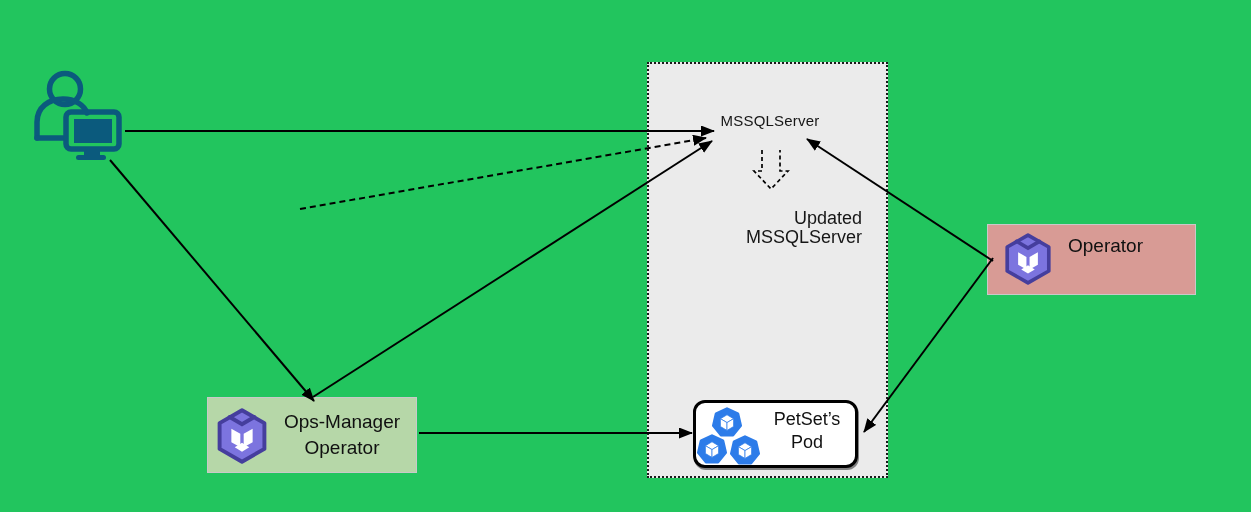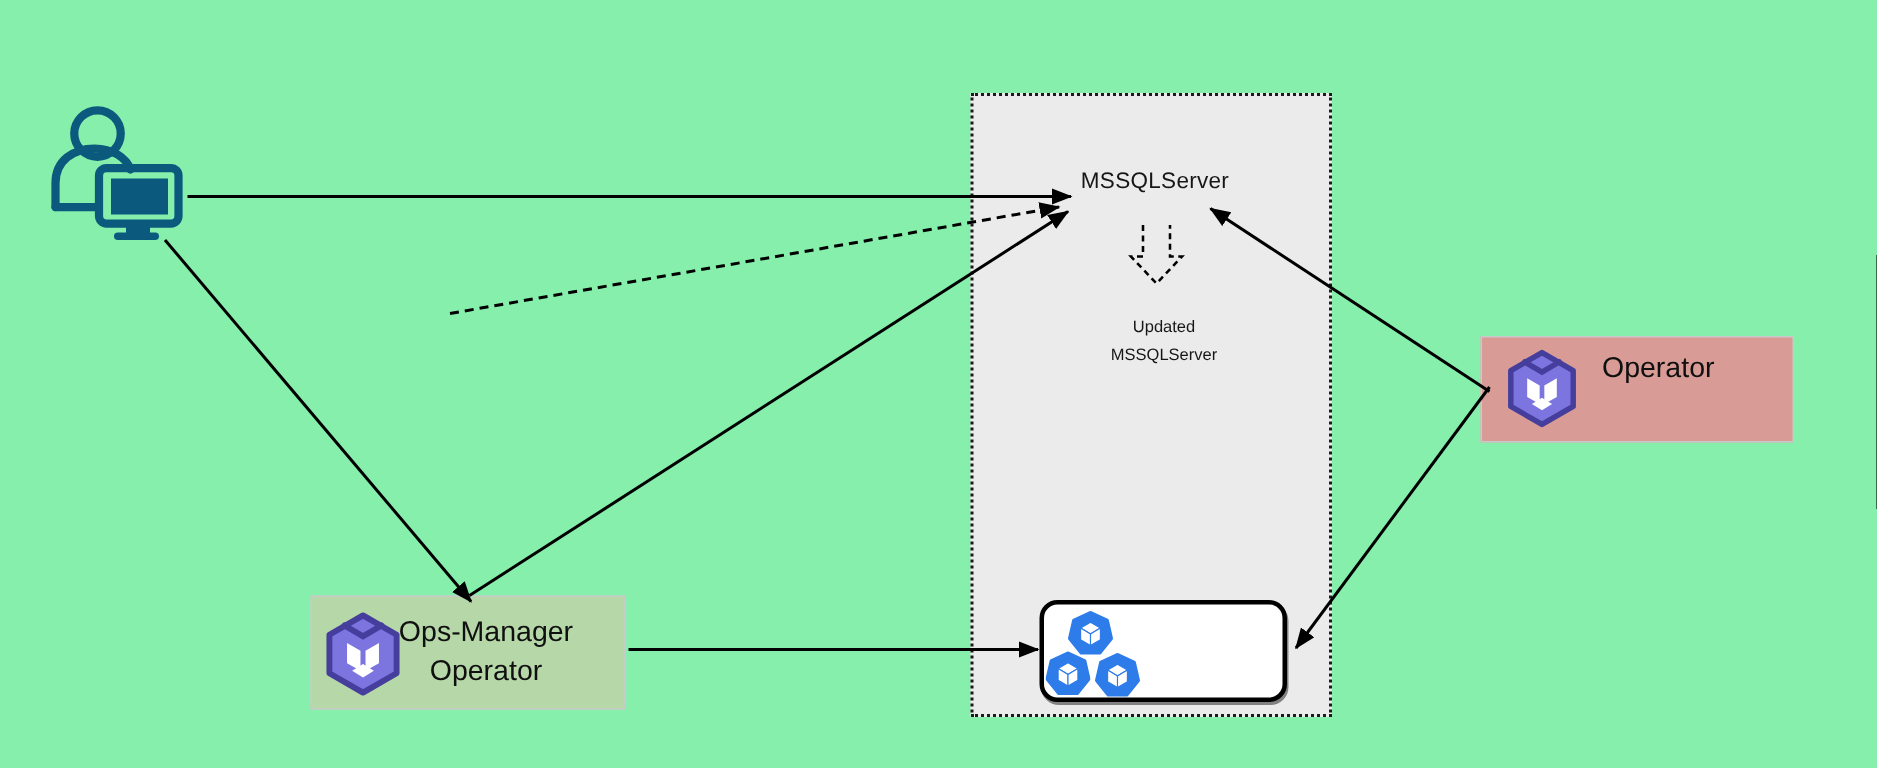--- a/index.html
+++ b/index.html
@@ -1,52 +1,52 @@
 <!DOCTYPE html>
 <html><head>
 <meta charset="utf-8">
 <style>
   html,body{margin:0;padding:0;background:#000;}
   .canvas{
-    position:relative;width:1251px;height:512px;background:#86efac;
+    position:relative;width:1251px;height:512px;background:#22c55e;
     font-family:"Liberation Sans",sans-serif;overflow:hidden;
   }
   .abs{position:absolute;}
   
   .cluster-box{
     left:647px;top:62px;width:241px;height:416px;
     background:#ebebeb;border:2px dotted #1a1a1a;box-sizing:border-box;
   }
   .mssql-label{
     left:690px;top:112px;width:160px;text-align:center;
     font-size:15px;color:#161616;letter-spacing:.2px;
   }
   .updated-label{
-    left:690px;top:209px;width:172px;text-align:center;
-    font-size:11px;line-height:19px;color:#161616;
+    left:690px;top:209px;width:172px;text-align:right;
+    font-size:18px;line-height:19px;color:#161616;
   }
   
   .pod-box{
     left:693px;top:400px;width:165px;height:68px;background:#fff;
     border:3px solid #000;border-radius:12px;box-sizing:border-box;
     box-shadow:1px 2px 0 rgba(0,0,0,.45);
   }
   .pod-label{
     left:757px;top:408px;width:100px;text-align:center;
     font-size:18px;line-height:23px;color:#111;
   }
   .pod-cube{width:30px;height:30px;}
   
   .op-box{
     box-sizing:border-box;border:1px solid #c9c9c9;
   }
   .ops-box{left:207px;top:397px;width:210px;height:76px;background:#b6d7a8;}
   .prov-box{left:987px;top:224px;width:209px;height:71px;background:#d89b95;}
   .op-label{font-size:19px;line-height:26px;color:#101010;}
-  .ops-label{left:249px;top:409px;width:150px;text-align:center;}
+  .ops-label{left:267px;top:409px;width:150px;text-align:center;}
   .prov-label{left:1068px;top:233px;width:130px;text-align:left;}
   .arrow-layer{left:0;top:0;pointer-events:none;z-index:50;}
 </style>
 </head>
 <body>
 
 <div class="canvas">
 
   <svg class="abs" style="left:28px;top:62px;" width="95" height="100" viewBox="0 0 95 100">
     <g fill="none" stroke="#0b5a7d" stroke-width="5.5" stroke-linecap="round">
@@ -63,20 +63,24 @@
   <div class="abs cluster-box"></div>
 
   <div class="abs mssql-label">MSSQLServer</div>
 
   <div class="abs updated-label">
     <div>Updated</div>
     <div>MSSQLServer</div>
   </div>
 
   <div class="abs pod-box"></div>
+  <div class="abs pod-label">
+    <div>PetSet’s</div>
+    <div>Pod</div>
+  </div>
 
   <svg class="abs pod-cube" style="left:712px;top:407px;" viewBox="0 0 100 100">
     <polygon points="50,6 86,23 95,62 70,93 30,93 5,62 14,23" fill="#2d7ce9" stroke="#2d7ce9" stroke-width="10" stroke-linejoin="round"></polygon>
     <polygon points="50,26 72,39 50,52 28,39" fill="#fff" stroke="#2d7ce9" stroke-width="2.5"></polygon>
     <polygon points="28,39 50,52 50,78 28,65" fill="#fff" stroke="#2d7ce9" stroke-width="2.5"></polygon>
     <polygon points="72,39 50,52 50,78 72,65" fill="#fff" stroke="#2d7ce9" stroke-width="2.5"></polygon>
   </svg>
   <svg class="abs pod-cube" style="left:697px;top:434px;" viewBox="0 0 100 100">
     <polygon points="50,6 86,23 95,62 70,93 30,93 5,62 14,23" fill="#2d7ce9" stroke="#2d7ce9" stroke-width="10" stroke-linejoin="round"></polygon>
     <polygon points="50,26 72,39 50,52 28,39" fill="#fff" stroke="#2d7ce9" stroke-width="2.5"></polygon>

